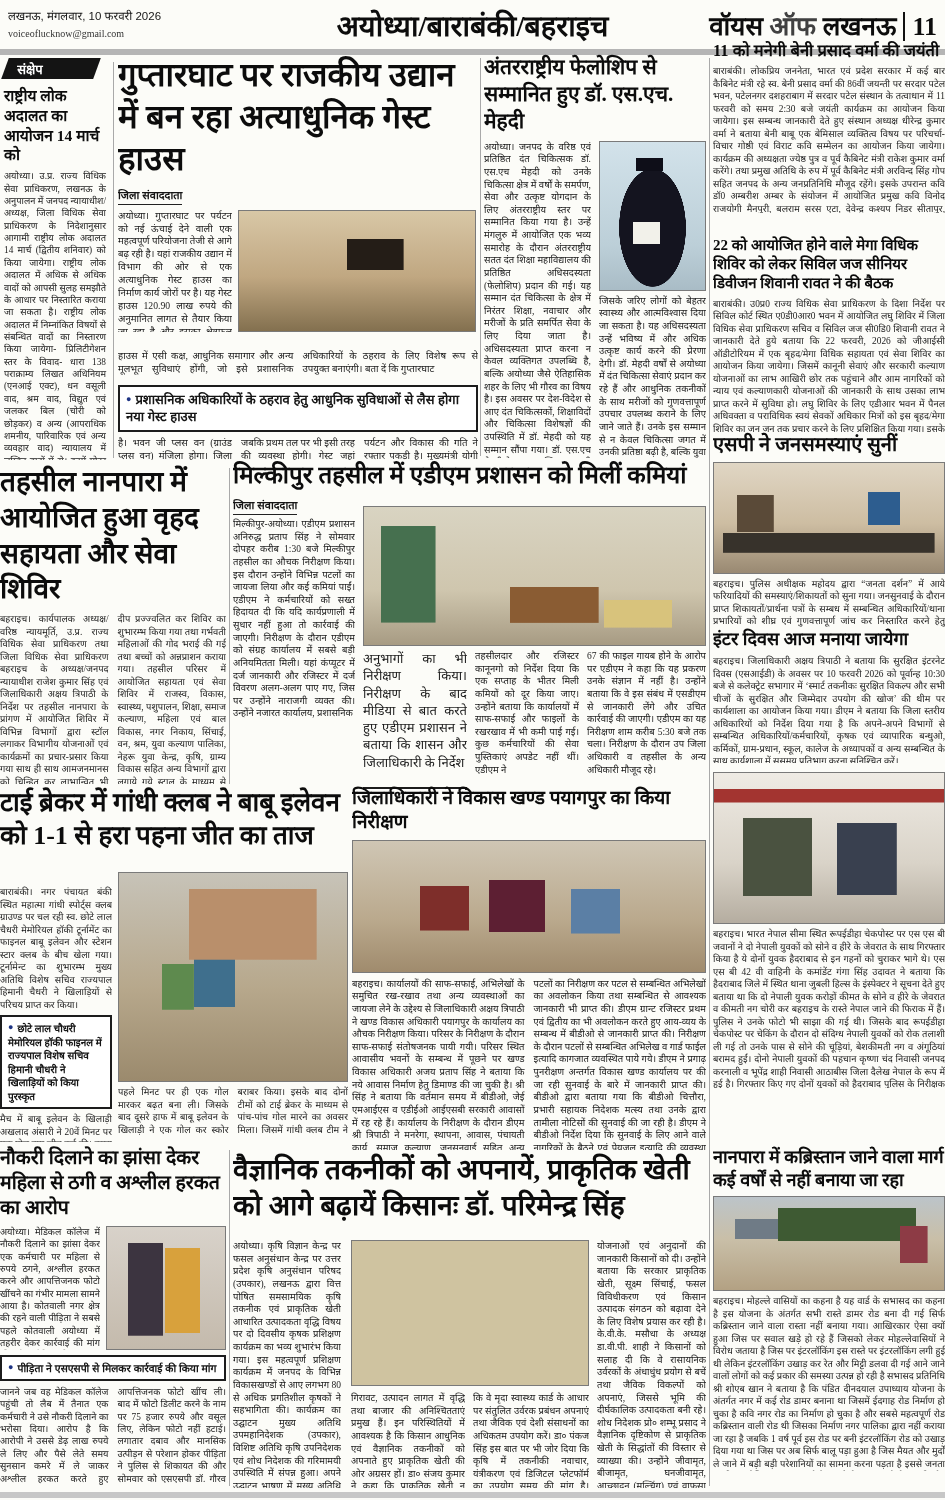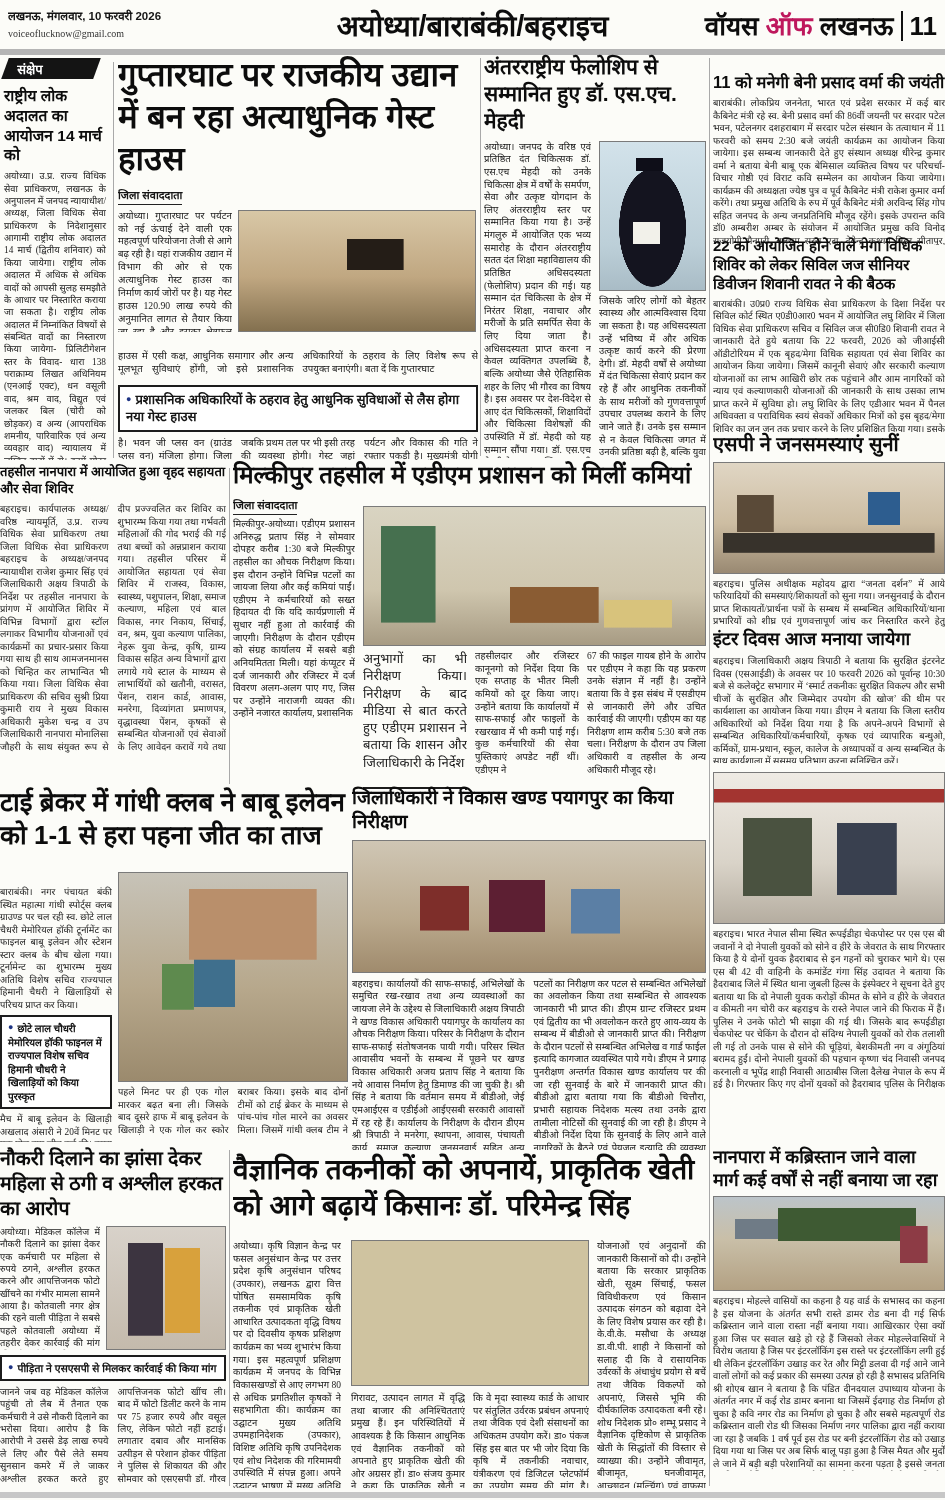--- a/index.html
+++ b/index.html
@@ -1,36 +1,36 @@
 <!DOCTYPE html>
 <html lang="hi"><head>
 <meta charset="utf-8">
 <style>
   html,body{margin:0;padding:0;background:#d9d9d9;}
   #page{position:relative;width:945px;height:1500px;margin:0 auto;background:#fcfcf8;
         font-family:"Liberation Serif",serif;color:#151515;overflow:hidden;}
   .abs{position:absolute;overflow:hidden;}
-  .hl{font-family:Liberation Sans, sans-serif;font-weight:700;color:#0c0c0c;line-height:1.28;}
+  .hl{font-family:Liberation Serif, serif;font-weight:700;color:#0c0c0c;line-height:1.28;}
   .bd{text-align:justify;line-height:1.33;color:#1b1b1b;}
   .dl{font-family:"Liberation Sans",sans-serif;font-weight:700;font-size:11px;
       border-bottom:1.5px solid #222;display:inline-block;padding-bottom:2px;}
   .photo{border:1px solid #7a7a7a;box-sizing:border-box;}
   .kbox{border:2px solid #1c1c1c;padding:4px 6px;font-family:"Liberation Sans",sans-serif;
         font-weight:700;line-height:1.35;background:#fff;box-sizing:border-box;}
   .blt{color:#1d3383;font-size:9px;vertical-align:2px;margin-right:4px;}
   .vr{position:absolute;width:1px;background:#a9a9a9;}
   .c2{column-count:2;column-gap:9px;}
   .c3{column-count:3;column-gap:9px;}
   .grayband{position:absolute;background:#b5b5b5;}
   
-  .m-date{font-family:"Liberation Sans",sans-serif;font-weight:700;font-size:11.5px;}
+  .m-date{font-family:"Liberation Sans",sans-serif;font-weight:400;font-size:11.5px;}
   .m-mail{font-size:10px;color:#333;}
   .m-region{font-size:29px;font-weight:800;text-align:center;}
   .m-brand{font-size:26px;font-weight:800;text-align:right;white-space:nowrap;}
-  .m-brand .accent{color:#be185d;text-align:right;}
+  .m-brand .accent{color:#404040;text-align:right;}
   .m-pageno{border-left:2.5px solid #111;margin-left:7px;padding-left:7px;}
   
   .badge{width:92px;height:21px;background:#141414;transform:skewX(-20deg);margin-left:5px;}
   .badge span{display:block;transform:skewX(20deg);color:#fff;font-family:"Liberation Sans",sans-serif;
         font-weight:700;font-size:13px;padding:2px 0 0 12px;}
   
   .ph-guest{background:linear-gradient(#241d17,#241d17) 60% 32%/24% 26% no-repeat,
             linear-gradient(180deg,#d8c7a6 0%,#c0a781 55%,#83704f 100%);}
   .ph-mehdi{background:linear-gradient(#0e0e18,#0e0e18) 46% 12%/26% 9% no-repeat,
             linear-gradient(#f2f1ea,#f2f1ea) 42% 64%/26% 15% no-repeat,
@@ -116,21 +116,21 @@
     <div class="hl" style="font-size:21px;">अंतरराष्ट्रीय फेलोशिप से सम्मानित हुए डॉ. एस.एच. मेहदी</div>
     <div style="display:flex;gap:8px;margin-top:6px;">
       <div class="bd" style="width:107px;font-size:9.5px;height:330px;overflow:hidden;">अयोध्या। जनपद के वरिष्ठ एवं प्रतिष्ठित दंत चिकित्सक डॉ. एस.एच मेहदी को उनके चिकित्सा क्षेत्र में वर्षों के समर्पण, सेवा और उत्कृष्ट योगदान के लिए अंतरराष्ट्रीय स्तर पर सम्मानित किया गया है। उन्हें मंगलुरु में आयोजित एक भव्य समारोह के दौरान अंतरराष्ट्रीय सतत दंत शिक्षा महाविद्यालय की प्रतिष्ठित अधिसदस्यता (फेलोशिप) प्रदान की गई। यह सम्मान दंत चिकित्सा के क्षेत्र में निरंतर शिक्षा, नवाचार और मरीजों के प्रति समर्पित सेवा के लिए दिया जाता है। अधिसदस्यता प्राप्त करना न केवल व्यक्तिगत उपलब्धि है, बल्कि अयोध्या जैसे ऐतिहासिक शहर के लिए भी गौरव का विषय है। इस अवसर पर देश-विदेश से आए दंत चिकित्सकों, शिक्षाविदों और चिकित्सा विशेषज्ञों की उपस्थिति में डॉ. मेहदी को यह सम्मान सौंपा गया। डॉ. एस.एच मेहदी ने इस उपलब्धि पर अपनी प्रतिक्रिया व्यक्त करते हुए कहा कि यह सम्मान उनके लंबे चिकित्सकीय सफर, गुरुओं के मार्गदर्शन और परिवार व सहयोगियों के सहयोग का परिणाम है। उन्होंने कहा कि दंत चिकित्सा केवल एक पेशा नहीं, बल्कि सेवा का माध्यम है,</div>
       <div style="width:107px;">
         <div class="photo ph-mehdi" style="width:107px;height:150px;"></div>
         <div class="bd" style="font-size:9.5px;height:176px;overflow:hidden;margin-top:4px;">जिसके जरिए लोगों को बेहतर स्वास्थ्य और आत्मविश्वास दिया जा सकता है। यह अधिसदस्यता उन्हें भविष्य में और अधिक उत्कृष्ट कार्य करने की प्रेरणा देगी। डॉ. मेहदी वर्षों से अयोध्या में दंत चिकित्सा सेवाएं प्रदान कर रहे हैं और आधुनिक तकनीकों के साथ मरीजों को गुणवत्तापूर्ण उपचार उपलब्ध कराने के लिए जाने जाते हैं। उनके इस सम्मान से न केवल चिकित्सा जगत में उनकी प्रतिष्ठा बढ़ी है, बल्कि युवा चिकित्सकों को भी निरंतर सीखने और आगे बढ़ने की प्रेरणा मिली है। जनपद के चिकित्सकों, सामाजिक संगठनों और नागरिकों ने डॉ. एस.एच मेहदी को इस अंतरराष्ट्रीय उपलब्धि पर बधाई देते हुए उनके उज्ज्वल भविष्य की कामना की है।</div>
       </div>
     </div>
   </div>
 
-  <div class="abs" style="left:713px;top:72px;width:232px;height:180px;">
+  <div class="abs" style="left:713px;top:40px;width:232px;height:180px;">
     <div class="hl" style="font-size:16.5px;">11 को मनेगी बेनी प्रसाद वर्मा की जयंती</div>
     <div class="bd" style="font-size:9.4px;height:148px;overflow:hidden;margin-top:4px;">बाराबंकी। लोकप्रिय जननेता, भारत एवं प्रदेश सरकार में कई बार कैबिनेट मंत्री रहे स्व. बेनी प्रसाद वर्मा की 86वीं जयन्ती पर सरदार पटेल भवन, पटेलनगर दशहराबाग में सरदार पटेल संस्थान के तत्वाधान में 11 फरवरी को समय 2:30 बजे जयंती कार्यक्रम का आयोजन किया जायेगा। इस सम्बन्ध जानकारी देते हुए संस्थान अध्यक्ष धीरेन्द्र कुमार वर्मा ने बताया बेनी बाबू एक बेमिसाल व्यक्तित्व विषय पर परिचर्चा-विचार गोष्ठी एवं विराट कवि सम्मेलन का आयोजन किया जायेगा। कार्यक्रम की अध्यक्षता ज्येष्ठ पुत्र व पूर्व कैबिनेट मंत्री राकेश कुमार वर्मा करेंगे। तथा प्रमुख अतिथि के रुप में पूर्व कैबिनेट मंत्री अरविन्द सिंह गोप सहित जनपद के अन्य जनप्रतिनिधि मौजूद रहेंगे। इसके उपरान्त कवि डॉ0 अम्बरीश अम्बर के संयोजन में आयोजित प्रमुख कवि विनोद राजयोगी मैनपुरी, बलराम सरस एटा, देवेन्द्र कश्यप निडर सीतापुर, ओ0पी0वर्मा ओम बीरस्स, सोनी मिश्रा हरदोई, रोहित खिरफिरा सूरतगंज, प्रदीप सारंग गीतकार, सूर्यांश शर्मा सूर्य ओज आदि अपना काव्यपाठ प्रस्तुत करेंगे।</div>
   </div>
 
   <div class="abs" style="left:713px;top:236px;width:232px;height:196px;">
     <div class="hl" style="font-size:15px;">22 को आयोजित होने वाले मेगा विधिक शिविर को लेकर सिविल जज सीनियर डिवीजन शिवानी रावत ने की बैठक</div>
     <div class="bd" style="font-size:9.4px;height:148px;overflow:hidden;margin-top:4px;">बाराबंकी। उ0प्र0 राज्य विधिक सेवा प्राधिकरण के दिशा निर्देश पर सिविल कोर्ट स्थित ए0डी0आर0 भवन में आयोजित लघु शिविर में जिला विधिक सेवा प्राधिकरण सचिव व सिविल जज सी0डि0 शिवानी रावत ने जानकारी देते हुये बताया कि 22 फरवरी, 2026 को जीआईसी ऑडीटोरियम में एक बृहद/मेगा विधिक सहायता एवं सेवा शिविर का आयोजन किया जायेगा। जिसमें कानूनी सेवाएं और सरकारी कल्याण योजनाओं का लाभ आखिरी छोर तक पहुंचाने और आम नागरिकों को न्याय एवं कल्याणकारी योजनाओं की जानकारी के साथ उसका लाभ प्राप्त करने में सुविधा हो। लघु शिविर के लिए एडीआर भवन में पैनल अधिवक्ता व पराविधिक स्वयं सेवकों अधिकार मित्रों को इस बृहद/मेगा शिविर का जन जन तक प्रचार करने के लिए प्रशिक्षित किया गया। इसके अतिरिक्त राष्ट्र के लिए मध्यस्थता 2.0 अभियान विषय में अपने अपने कार्य क्षेत्र में लोगों को पारिवारिक वाद, चेक बाउंस के मामले, बैंकों के मामले, दहेज उत्पीड़न, घरेलू हिंसा और अन्य ऐसे मामले जिन्हें सुलह समझौते के माध्यम से निपटाया जा सकता है उनके प्रति लोगों को जागरूक करने के निर्देश भी दिये।</div>
   </div>
 
   <div class="abs" style="left:713px;top:432px;width:232px;height:196px;">
@@ -149,21 +149,21 @@
     <div class="bd" style="font-size:9.4px;height:160px;overflow:hidden;margin-top:4px;">बहराइच। भारत नेपाल सीमा स्थित रूपईडीहा चेकपोस्ट पर एस एस बी जवानों ने दो नेपाली युवकों को सोने व हीरे के जेवरात के साथ गिरफ्तार किया है ये दोनों युवक हैदराबाद से इन गहनों को चुराकर भागे थे। एस एस बी 42 वी वाहिनी के कमांडेंट गंगा सिंह उदावत ने बताया कि हैदराबाद जिले में स्थित थाना जुबली हिल्स के इंस्पेक्टर ने सूचना देते हुए बताया था कि दो नेपाली युवक करोड़ों कीमत के सोने व हीरे के जेवरात व कीमती नग चोरी कर बहराइच के रास्ते नेपाल जाने की फिराक में हैं। पुलिस ने उनके फोटो भी साझा की गई थी। जिसके बाद रूपईडीहा चेकपोस्ट पर चेकिंग के दौरान दो संदिग्ध नेपाली युवकों को रोक तलाशी ली गई तो उनके पास से सोने की चूड़ियां, बेशकीमती नग व अंगूठियां बरामद हुईं। दोनो नेपाली युवकों की पहचान कृष्णा चंद निवासी जनपद करनाली व भूपेंद्र शाही निवासी आठाबीस जिला दैलेख नेपाल के रूप में हुई है। गिरफ्तार किए गए दोनों युवकों को हैदराबाद पुलिस के निरीक्षक कवि उद्दीन व उनकी टीम के सुपुर्द कर दिया गया है।</div>
   </div>
 
   <div class="abs" style="left:713px;top:1146px;width:232px;height:342px;">
     <div class="hl" style="font-size:18px;">नानपारा में कब्रिस्तान जाने वाला मार्ग कई वर्षों से नहीं बनाया जा रहा</div>
     <div class="photo ph-road" style="width:232px;height:95px;margin-top:4px;"></div>
     <div class="bd" style="font-size:9.4px;height:176px;overflow:hidden;margin-top:4px;">बहराइच। मोहल्ले वासियों का कहना है यह वार्ड के सभासद का कहना है इस योजना के अंतर्गत सभी रास्ते डामर रोड बना दी गई सिर्फ कब्रिस्तान जाने वाला रास्ता नहीं बनाया गया। आखिरकार ऐसा क्यों हुआ जिस पर सवाल खड़े हो रहे हैं जिसको लेकर मोहल्लेवासियों ने विरोध जताया है जिस पर इंटरलॉकिंग इस रास्ते पर इंटरलॉकिंग लगी हुई थी लेकिन इंटरलॉकिंग उखाड़ कर रेत और मिट्टी डलवा दी गई आने जाने वालों लोगों को कई प्रकार की समस्या उत्पन्न हो रही है सभासद प्रतिनिधि श्री शोएब खान ने बताया है कि पंडित दीनदयाल उपाध्याय योजना के अंतर्गत नगर में कई रोड डामर बनाना था जिसमें ईदगाह रोड निर्माण हो चुका है कवि नगर रोड का निर्माण हो चुका है और सबसे महत्वपूर्ण रोड कब्रिस्तान वाली रोड थी जिसका निर्माण नगर पालिका द्वारा नहीं कराया जा रहा है जबकि 1 वर्ष पूर्व इस रोड पर बनी इंटरलॉकिंग रोड को उखाड़ दिया गया था जिस पर अब सिर्फ बालू पड़ा हुआ है जिस मैयत और मुर्दों ले जाने में बड़ी बड़ी परेशानियों का सामना करना पड़ता है इससे जनता काफी आक्रोशित व्याप्त कर रही है इसको लेकर जल्द ही रोड पर निर्माण नहीं हुआ तो विशाल धरना प्रदर्शन किया जाएगा मीटिंग में सिंधु, अब्दुल्ला जीशान फहीम अब्दुल्लाखान आजमी फराज खान रहीम शालू मिर्जा रोहित बबलू रहीम घन यह अन्य मोहल्लेवासी मौजूद रहे।</div>
   </div>
 
   <div class="abs" style="left:0;top:464px;width:226px;height:320px;">
-    <div class="hl" style="font-size:13px;">तहसील नानपारा में आयोजित हुआ वृहद सहायता और सेवा शिविर</div>
+    <div class="hl" style="font-size:28px;">तहसील नानपारा में आयोजित हुआ वृहद सहायता और सेवा शिविर</div>
     <div class="bd c2" style="font-size:9.4px;height:250px;margin-top:6px;">बहराइच। कार्यपालक अध्यक्ष/वरिष्ठ न्यायमूर्ति, उ.प्र. राज्य विधिक सेवा प्राधिकरण तथा जिला विधिक सेवा प्राधिकरण बहराइच के अध्यक्ष/जनपद न्यायाधीश राजेश कुमार सिंह एवं जिलाधिकारी अक्षय त्रिपाठी के निर्देश पर तहसील नानपारा के प्रांगण में आयोजित शिविर में विभिन्न विभागों द्वारा स्टॉल लगाकर विभागीय योजनाओं एवं कार्यक्रमों का प्रचार-प्रसार किया गया साथ ही साथ आमजनमानस को चिन्हित कर लाभान्वित भी किया गया। जिला विधिक सेवा प्राधिकरण की सचिव सुश्री प्रिया कुमारी राय ने मुख्य विकास अधिकारी मुकेश चन्द्र व उप जिलाधिकारी नानपारा मोनालिसा जौहरी के साथ संयुक्त रूप से दीप प्रज्ज्वलित कर शिविर का शुभारम्भ किया गया तथा गर्भवती महिलाओं की गोद भराई की गई तथा बच्चों को अन्नप्राशन कराया गया। तहसील परिसर में आयोजित सहायता एवं सेवा शिविर में राजस्व, विकास, स्वास्थ्य, पशुपालन, शिक्षा, समाज कल्याण, महिला एवं बाल विकास, नगर निकाय, सिंचाई, वन, श्रम, युवा कल्याण पालिका, नेहरू युवा केन्द्र, कृषि, ग्राम्य विकास सहित अन्य विभागों द्वारा लगाये गये स्टाल के माध्यम से लाभार्थियों को खतौनी, वरासत, पेंशन, राशन कार्ड, आवास, मनरेगा, दिव्यांगता प्रमाणपत्र, वृद्धावस्था पेंशन, कृषकों से सम्बन्धित योजनाओं एवं सेवाओं के लिए आवेदन करावें गये तथा उनकी समस्याओं का समाधान भी किया गया। शिविर को सम्बोधित करते हुए एसडीएम मोनालिसा जौहरी ने कहा कि शासन का उद्देश्य है कि आमजन को अपनी समस्याओं के समाधान के लिए कार्यालयों के चक्कर न लगाने पड़ें, बल्कि एक ही मंच पर सभी विभागों की सेवाएँ उपलब्ध हों।</div>
   </div>
 
   <div class="abs" style="left:233px;top:460px;width:473px;height:330px;">
     <div class="hl" style="font-size:24px;">मिल्कीपुर तहसील में एडीएम प्रशासन को मिलीं कमियां</div>
     <div style="margin-top:4px;"><span class="dl">जिला संवाददाता</span></div>
     <div class="photo ph-milki abs" style="left:130px;top:46px;width:343px;height:140px;"></div>
     <div class="bd abs" style="left:0;top:58px;width:122px;height:270px;font-size:9.5px;">मिल्कीपुर-अयोध्या। एडीएम प्रशासन अनिरुद्ध प्रताप सिंह ने सोमवार दोपहर करीब 1:30 बजे मिल्कीपुर तहसील का औचक निरीक्षण किया। इस दौरान उन्होंने विभिन्न पटलों का जायजा लिया और कई कमियां पाईं। एडीएम ने कर्मचारियों को सख्त हिदायत दी कि यदि कार्यप्रणाली में सुधार नहीं हुआ तो कार्रवाई की जाएगी। निरीक्षण के दौरान एडीएम को संग्रह कार्यालय में सबसे बड़ी अनियमितता मिली। यहां कंप्यूटर में दर्ज जानकारी और रजिस्टर में दर्ज विवरण अलग-अलग पाए गए, जिस पर उन्होंने नाराजगी व्यक्त की। उन्होंने नजारत कार्यालय, प्रशासनिक</div>
     <div class="abs" style="left:130px;top:190px;width:104px;height:140px;">
       <div class="bd" style="font-size:13px;">अनुभागों का भी निरीक्षण किया। निरीक्षण के बाद मीडिया से बात करते हुए एडीएम प्रशासन ने बताया कि शासन और जिलाधिकारी के निर्देश</div>

